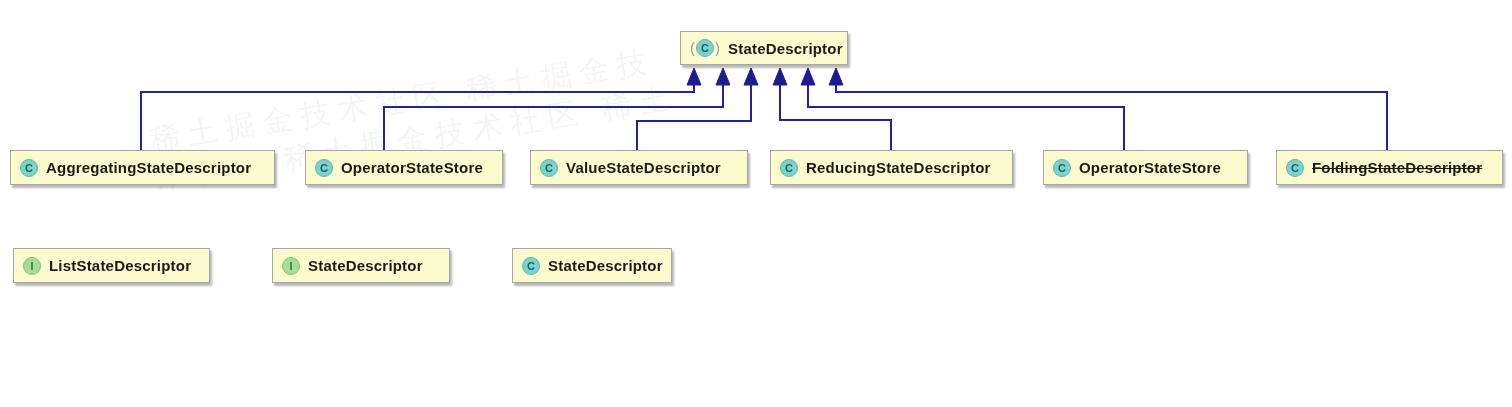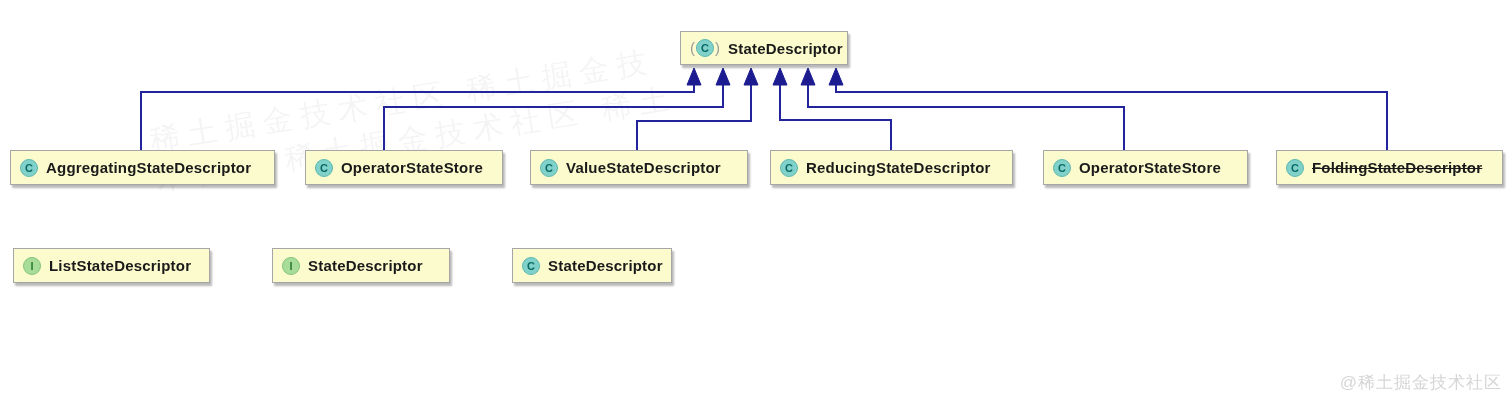--- a/index.html
+++ b/index.html
@@ -184,15 +184,14 @@
   <div class="node" style="left:272px; top:248px; width:178px;">
     <span class="badge interface">I</span>
     <span class="label">StateDescriptor</span>
   </div>
 
   <div class="node" style="left:512px; top:248px; width:160px;">
     <span class="badge class">C</span>
     <span class="label">StateDescriptor</span>
   </div>
 
-  <div class="footer-watermark">@稀土掘金技术社区</div>
 
 </div>
 
 </body></html>

